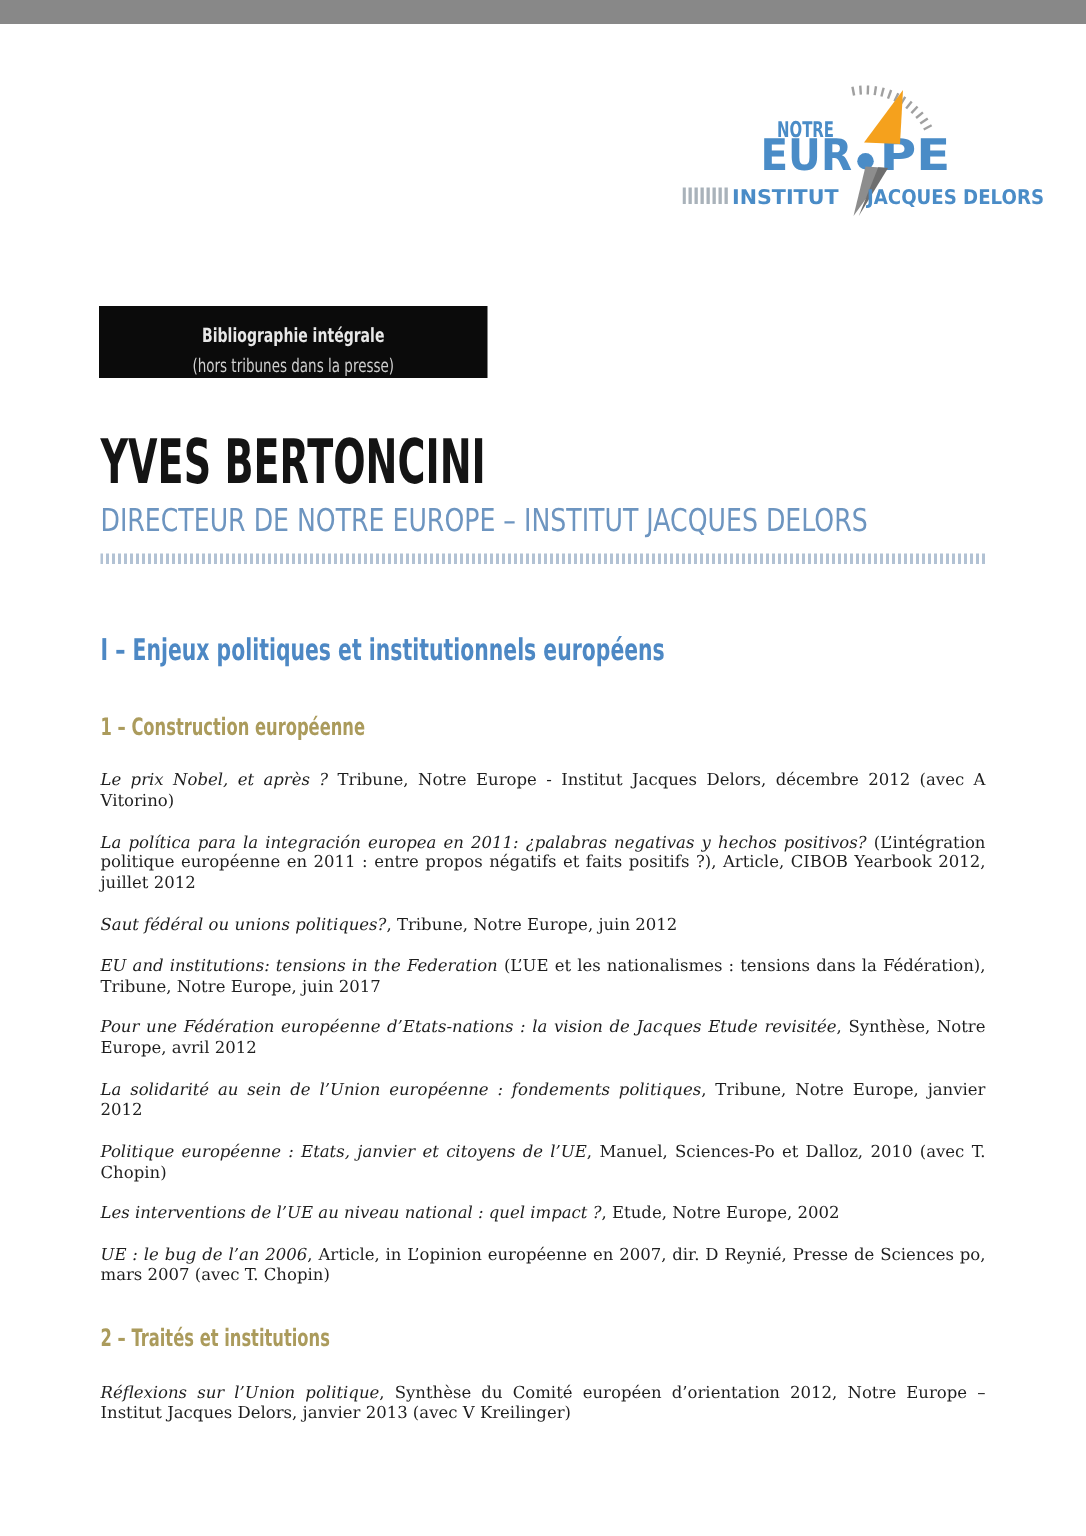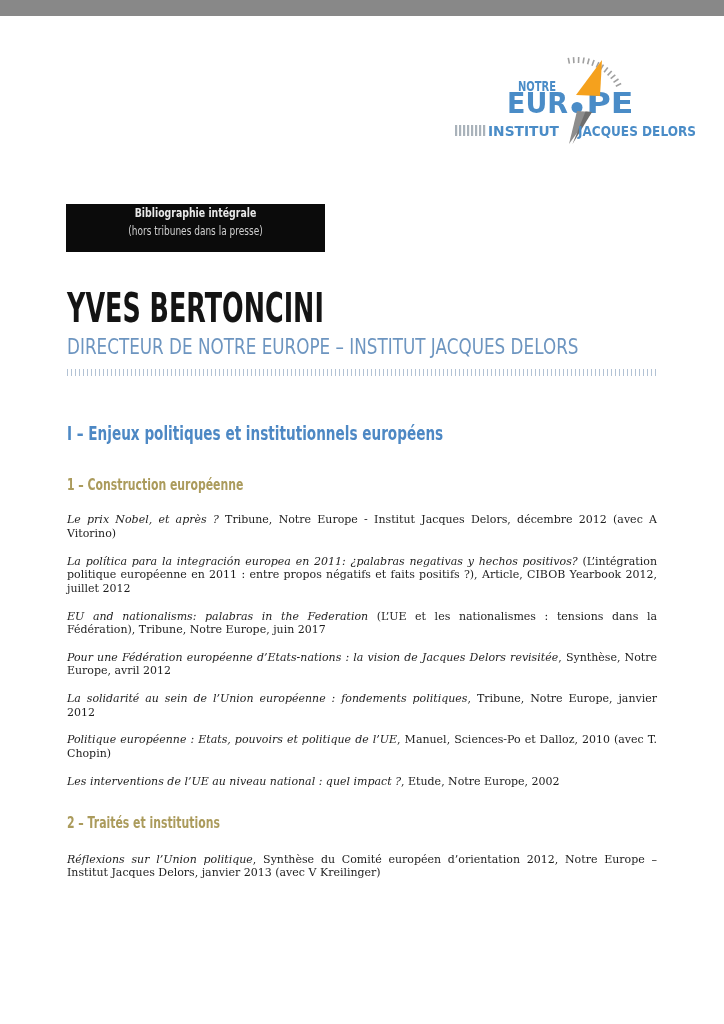--- a/index.html
+++ b/index.html
@@ -14,21 +14,21 @@
 
   
   .logo { position:absolute; top:33px; left:455px; width:245px; height:100px; }
   .logo svg text { font-family:"DejaVu Sans", sans-serif; font-weight:bold; }
 
   
   .banner {
     position:absolute; left:66px; top:188px;
     width:259px; height:48px;
     background:#0b0b0b;
-    display:flex; align-items:flex-start; justify-content:center;
+    display:flex; align-items:flex-end; justify-content:center;
   }
   .banner-inner {
     transform:scaleX(0.72); transform-origin:50% 50%;
     text-align:center; width:100%;
     font-family:"DejaVu Sans", sans-serif;
     line-height:1.4; white-space:nowrap;
   }
   .banner-title { font-size:13px; font-weight:bold; color:#e8e8e8; }
   .banner-sub   { font-size:12.5px; color:#cfcfcf; }
 
@@ -138,24 +138,26 @@
     <h1 class="person-name">YVES BERTONCINI</h1>
     <div class="person-role">DIRECTEUR DE NOTRE EUROPE – INSTITUT JACQUES DELORS</div>
     <div class="tick-divider"></div>
 
     <h2 class="section-title">I – Enjeux politiques et institutionnels européens</h2>
 
     <h3 class="subsection-title">1 – Construction européenne</h3>
 
     <p class="entry first"><em>Le prix Nobel, et après ?</em><span> Tribune, Notre Europe - Institut Jacques Delors, décembre 2012 (avec A Vitorino)</span></p>
     <p class="entry"><em>La política para la integración europea en 2011: ¿palabras negativas y hechos positivos?</em><span> (L’intégration politique européenne en 2011 : entre propos négatifs et faits positifs ?), Article, CIBOB Yearbook 2012, juillet 2012</span></p>
-    <p class="entry"><em>EU and nationalisms: palabras in the Federation</em><span> (L’UE et les nationalismes : tensions dans la Fédération), Tribune, Notre Europe, juin 2017</span></p>
-    <p class="entry"><em>Pour une Fédération européenne d’Etats-nations : la vision de Jacques Delors revisitée</em><span>, Synthèse, Notre Europe, avril 2012</span></p>
+    <p class="entry"><em>Saut fédéral ou unions politiques?</em><span>, Tribune, Notre Europe, juin 2012</span></p>
+    <p class="entry"><em>EU and institutions: tensions in the Federation</em><span> (L’UE et les nationalismes : tensions dans la Fédération), Tribune, Notre Europe, juin 2017</span></p>
+    <p class="entry"><em>Pour une Fédération européenne d’Etats-nations : la vision de Jacques Etude revisitée</em><span>, Synthèse, Notre Europe, avril 2012</span></p>
     <p class="entry"><em>La solidarité au sein de l’Union européenne : fondements politiques</em><span>, Tribune, Notre Europe, janvier 2012</span></p>
-    <p class="entry"><em>Politique européenne : Etats, pouvoirs et politique de l’UE</em><span>, Manuel, Sciences-Po et Dalloz, 2010 (avec T. Chopin)</span></p>
+    <p class="entry"><em>Politique européenne : Etats, janvier et citoyens de l’UE</em><span>, Manuel, Sciences-Po et Dalloz, 2010 (avec T. Chopin)</span></p>
     <p class="entry"><em>Les interventions de l’UE au niveau national : quel impact ?</em><span>, Etude, Notre Europe, 2002</span></p>
+    <p class="entry"><em>UE : le bug de l’an 2006</em><span>, Article, in L’opinion européenne en 2007, dir. D Reynié, Presse de Sciences po, mars 2007 (avec T. Chopin)</span></p>
 
     <h3 class="subsection-title" style="margin-top:26px">2 – Traités et institutions</h3>
 
     <p class="entry" style="margin-top:20px"><em>Réflexions sur l’Union politique</em><span>, Synthèse du Comité européen d’orientation 2012, Notre Europe – Institut Jacques Delors, janvier 2013 (avec V Kreilinger)</span></p>
 
   </div>
 </div>
 
 </body></html>

